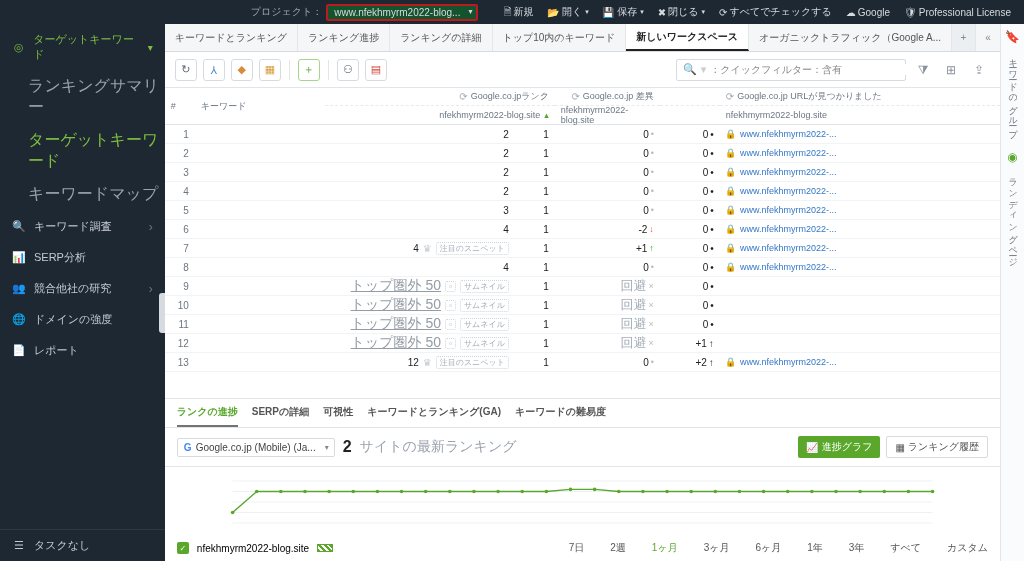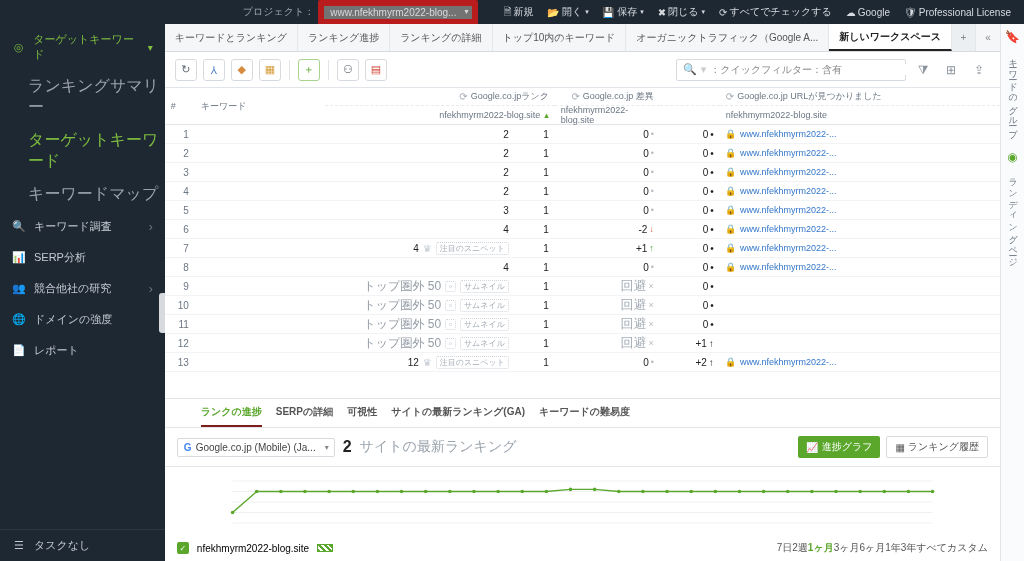--- a/index.html
+++ b/index.html
@@ -1,20 +1,20 @@
 <!DOCTYPE html>
 <html><head>
 <meta charset="utf-8">
 <style>
 * { margin: 0; padding: 0; box-sizing: border-box; font-family: Arial, "Hiragino Sans", sans-serif; }
 body { background: #1e2833; width: 1024px; height: 561px; overflow: hidden; font-size: 11px; }
 
 .topbar { height: 24px; background: #1e2833; display: flex; align-items: center; padding: 0 8px; color: #d6dadf; font-size: 10px; justify-content: flex-end; gap: 4px; }
 .topbar .project-label { color: #9aa3ad; }
-.topbar .project-sel { background: #737373; border: 6px solid #b91c1c; padding: 1px 16px 1px 6px; border-radius: 2px; position: relative; }
+.topbar .project-sel { background: #14532d; border: 2px solid #b91c1c; padding: 1px 16px 1px 6px; border-radius: 2px; position: relative; }
 .topbar .project-sel::after { content: "▾"; position: absolute; right: 4px; font-size: 8px; }
 .topbar .tb-item { display: inline-flex; align-items: center; gap: 2px; padding: 0 5px; cursor: pointer; }
 .topbar .tb-item .ic { font-size: 10px; }
 .topbar .tb-item .caret { font-size: 7px; margin-left: 1px; }
 
 .main { display: flex; height: 537px; }
 
 .sidebar { width: 188px; background: #1e2833; color: #c4cad1; font-size: 11px; display: flex; flex-direction: column; }
 .sidebar .row { display: flex; align-items: center; padding: 8px 12px; gap: 8px; cursor: pointer; }
 .sidebar .row.exp::after { content: "›"; margin-left: auto; color: #6b7683; font-size: 12px; }
@@ -56,56 +56,56 @@
 .thead .simple { display: flex; align-items: center; padding: 0 6px; color: #6b7683; font-size: 9px; }
 
 .trow { display: flex; align-items: center; height: 19px; border-bottom: 1px solid #f1f3f5; }
 .trow .cell { padding: 0 6px; display: flex; align-items: center; }
 .trow .idx { width: 30px; justify-content: flex-end; color: #6b7683; }
 .trow .kw { width: 130px; }
 .trow .rank { width: 190px; justify-content: flex-end; gap: 4px; }
 .trow .rank .rank-main { color: #222; font-weight: 500; }
 .trow .rank .snippet { font-size: 8px; color: #a6aeb8; border: 1px dotted #cfd5db; padding: 0 3px; border-radius: 2px; }
 .trow .rank .crown { color: #c7cdd4; font-size: 10px; }
-.trow .rank .out50 { font-size: 12px; color: #949ca6; }
+.trow .rank .out50 { font-size: 14px; color: #949ca6; text-decoration: underline; }
 .trow .rankB { width: 40px; justify-content: flex-end; color: #222; }
 .trow .diff { width: 105px; justify-content: flex-end; gap: 2px; color: #222; }
 .trow .diff .up { color: #3aa62c; font-size: 9px; }
 .trow .diff .down { color: #e05b3f; font-size: 9px; }
 .trow .diff .dot { color: #b4bbc3; font-size: 9px; }
 .trow .diff .kairi { font-size: 13px; color: #a6aeb8; }
 .trow .diff .x { color: #bbb; font-size: 9px; }
 .trow .diffB { width: 60px; justify-content: flex-end; gap: 2px; color: #222; }
 .trow .url { width: 280px; gap: 3px; overflow: hidden; }
 .trow .url .lock { color: #a6aeb8; font-size: 9px; }
 .trow .url a { color: #3477c9; font-size: 9px; white-space: nowrap; overflow: hidden; text-overflow: ellipsis; }
 
 .bottom-tabs { background: #fff; padding: 6px 12px 0; border-bottom: 1px solid #e1e4e8; display: flex; gap: 14px; font-size: 10px; }
 .bottom-tabs .btab { padding-bottom: 6px; color: #555; cursor: pointer; font-weight: 600; }
-.bottom-tabs .btab.active { color: #5aa72c; border-bottom: 2px solid #7f1d1d; margin-left: 24px; }
+.bottom-tabs .btab.active { color: #5aa72c; border-bottom: 2px solid #737373; }
 
 .chart-ctrl { background: #fff; padding: 8px 12px; display: flex; align-items: center; gap: 8px; border-bottom: 1px solid #e1e4e8; }
 .chart-ctrl .se-sel { border: 1px solid #d7dbe0; border-radius: 2px; padding: 3px 18px 3px 6px; font-size: 10px; color: #444; position: relative; cursor: pointer; display: inline-flex; align-items: center; gap: 4px; }
 .chart-ctrl .se-sel::after { content: "▾"; position: absolute; right: 5px; font-size: 8px; color: #888; }
 .chart-ctrl .glogo { display: inline-flex; gap: 0; font-weight: bold; font-size: 10px; }
 .chart-ctrl .bignum { font-size: 16px; font-weight: 700; color: #222; }
 .chart-ctrl .desc { font-size: 14px; color: #9aa3ad; }
 .chart-ctrl .right { margin-left: auto; display: flex; gap: 6px; }
 .chart-ctrl .btn-g { background: #5aa72c; color: #fff; font-size: 10px; padding: 4px 8px; border-radius: 2px; cursor: pointer; display: inline-flex; align-items: center; gap: 3px; }
 .chart-ctrl .btn-o { border: 1px solid #d7dbe0; font-size: 10px; padding: 3px 8px; border-radius: 2px; cursor: pointer; display: inline-flex; align-items: center; gap: 3px; color: #555; }
 
 .chart { background: #fff; padding: 4px 12px 0; }
 .chart svg { width: 100%; height: 62px; }
 
 .chart-legend { background: #fff; padding: 6px 12px; display: flex; align-items: center; font-size: 10px; gap: 8px; }
 .chart-legend .chk { width: 12px; height: 12px; background: #5aa72c; display: inline-flex; align-items: center; justify-content: center; color: #fff; font-size: 8px; border-radius: 2px; }
 .chart-legend .swatch { width: 16px; height: 8px; background: repeating-linear-gradient(45deg,#5aa72c,#5aa72c 2px,#fff 2px,#fff 4px); border: 1px solid #5aa72c; }
-.chart-legend .ranges { margin-left: auto; display: flex; gap: 0; color: #555; }
+.chart-legend .ranges { margin-left: auto; display: flex; gap: 26px; color: #555; }
 .chart-legend .ranges span { cursor: pointer; }
-.chart-legend .ranges .active { color: #5aa72c; font-weight: 700; }
+.chart-legend .ranges .active { color: #5aa72c; font-weight: 400; }
 
 .rside { width: 24px; background: #fafbfc; border-left: 1px solid #e1e4e8; display: flex; flex-direction: column; align-items: center; padding-top: 6px; gap: 8px; }
 .rside .ricon { font-size: 12px; color: #555; cursor: pointer; }
 .rside .vtext { writing-mode: vertical-rl; font-size: 9px; color: #6b7683; letter-spacing: 1px; }
 
 .collapse-handle { position: absolute; left: -6px; top: 50%; width: 6px; height: 40px; background: #d7dbe0; border-radius: 3px 0 0 3px; }
 </style>
 </head>
 <body>
 
@@ -186,22 +186,22 @@
   </div>
 
   <div class="content">
     <div class="collapse-handle"></div>
     <div class="workarea">
       <div class="tabs" id="tabs">
           <div class="tab">キーワードとランキング</div>
           <div class="tab">ランキング進捗</div>
           <div class="tab">ランキングの詳細</div>
           <div class="tab">トップ10内のキーワード</div>
+          <div class="tab active">新しいワークスペース</div>
           <div class="tab">オーガニックトラフィック（Google A...</div>
-          <div class="tab active">新しいワークスペース</div>
           <div class="addtab">+</div>
           <div class="menuicon">«</div>
         </div>
 
       <div class="toolbar">
         <span class="tool-ic">↻</span>
         <span class="tool-ic" style="color:#4a84c4">⅄</span>
         <span class="tool-ic" style="color:#d68b3f">◆</span>
         <span class="tool-ic" style="color:#d6a03f">▦</span>
         <span class="vsep"></span>
@@ -518,21 +518,21 @@
                 <a>www.nfekhmyrm2022-...</a>
               </div>
             </div>
           </div>
       </div>
 
       <div class="bottom-tabs" id="btabs">
           <div class="btab active">ランクの進捗</div>
           <div class="btab">SERPの詳細</div>
           <div class="btab">可視性</div>
-          <div class="btab">サイトの最新ランキング(GA)</div>
+          <div class="btab">キーワードとランキング(GA)</div>
           <div class="btab">キーワードの難易度</div>
         </div>
 
       <div class="chart-ctrl">
         <span class="se-sel">
           <span class="glogo">
               <span style="color:#4285f4">G</span>
             </span>
           <span>Google.co.jp (Mobile) (Ja...</span>
         </span>

